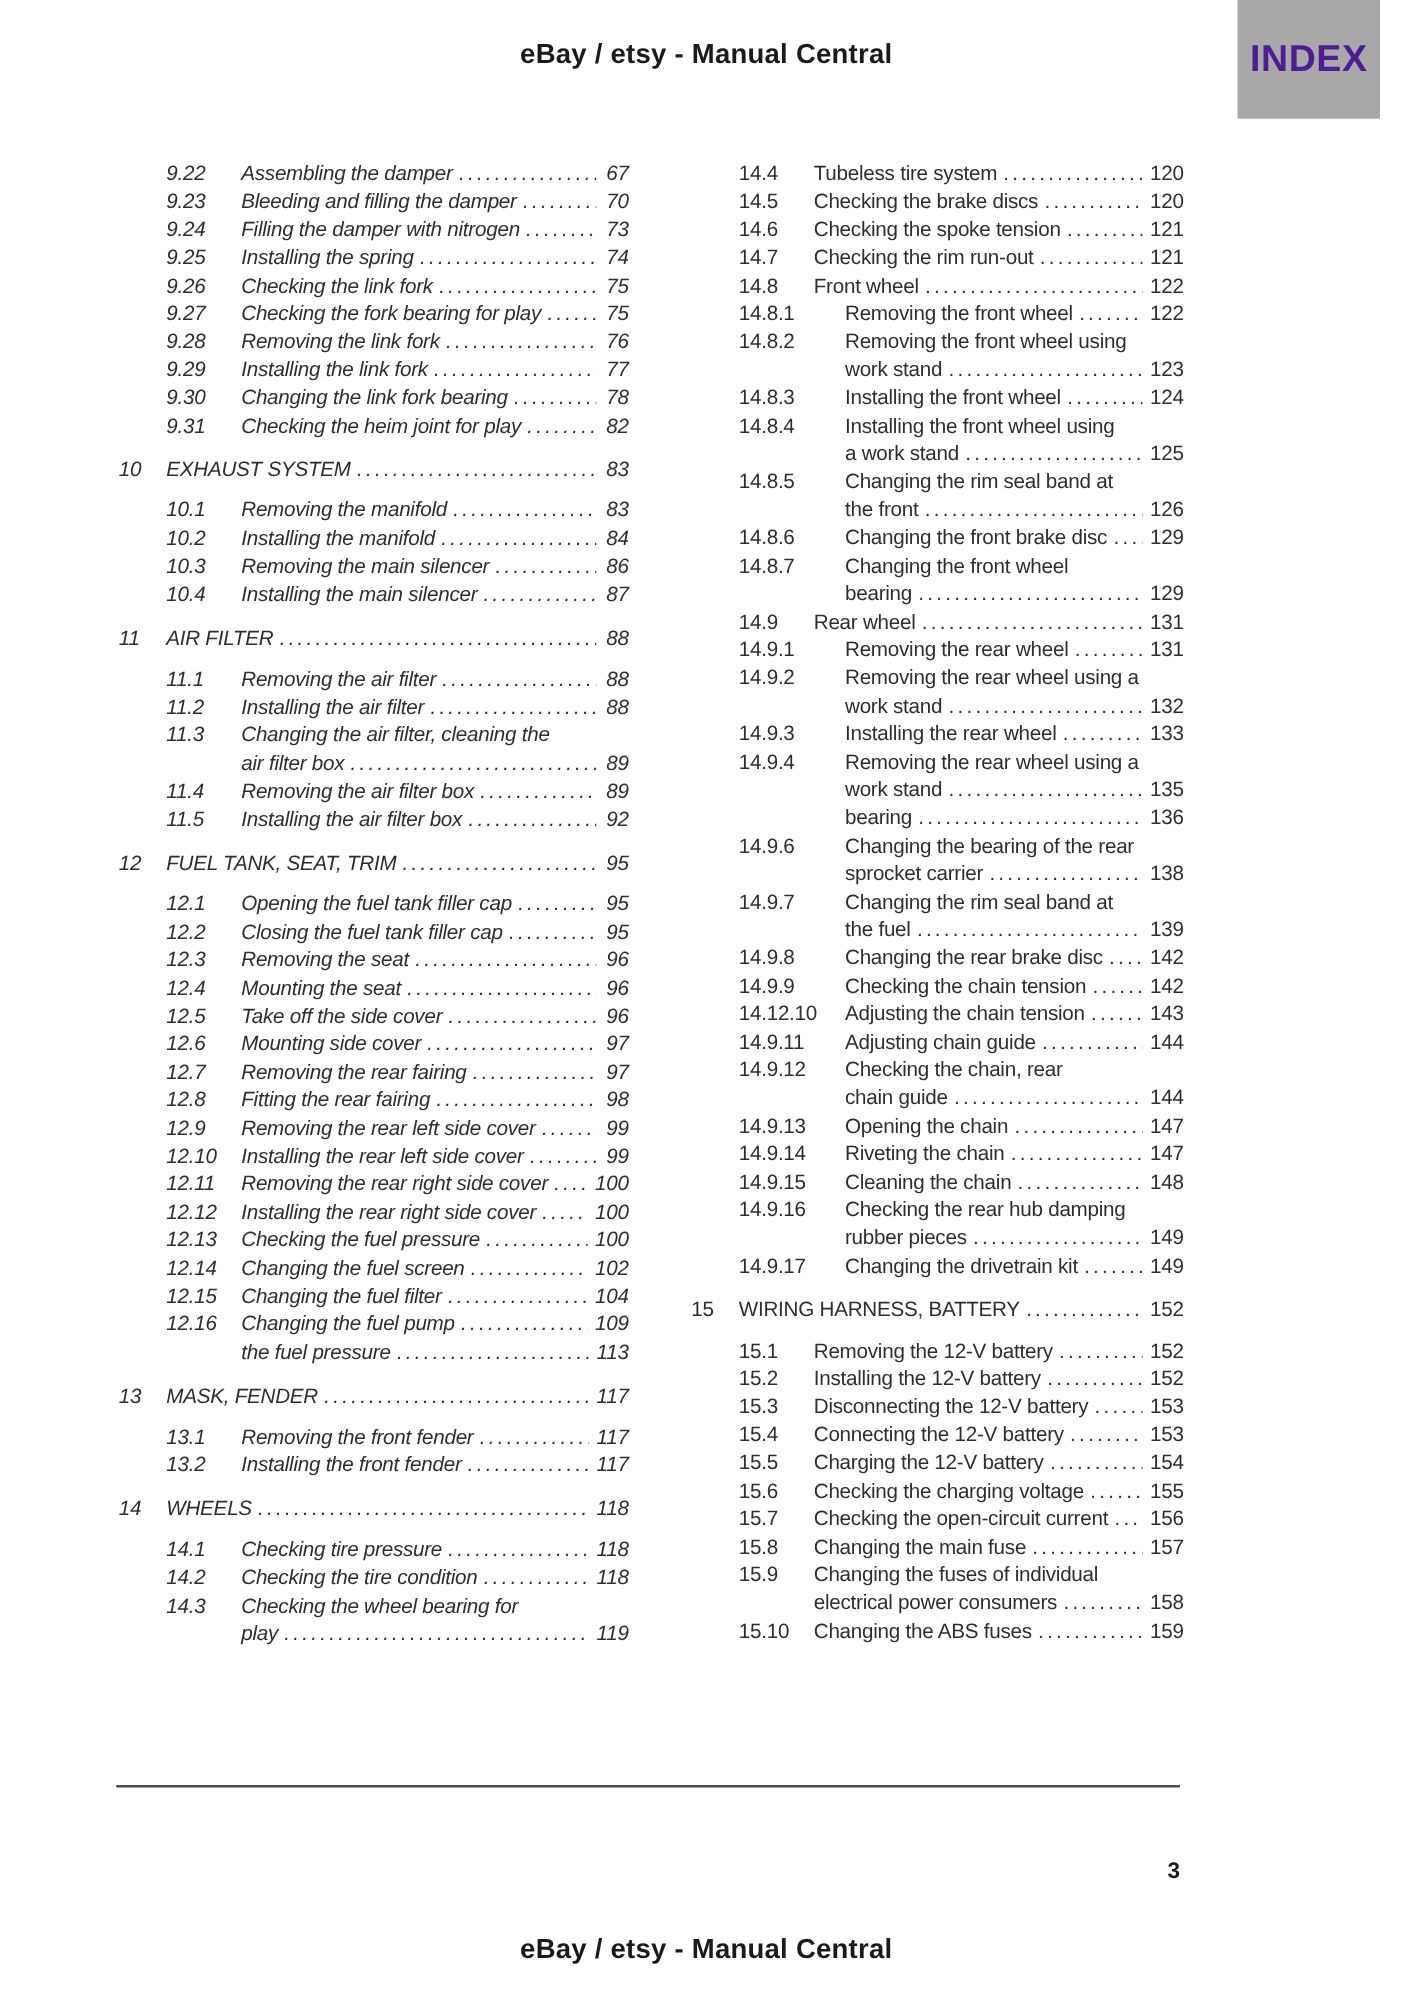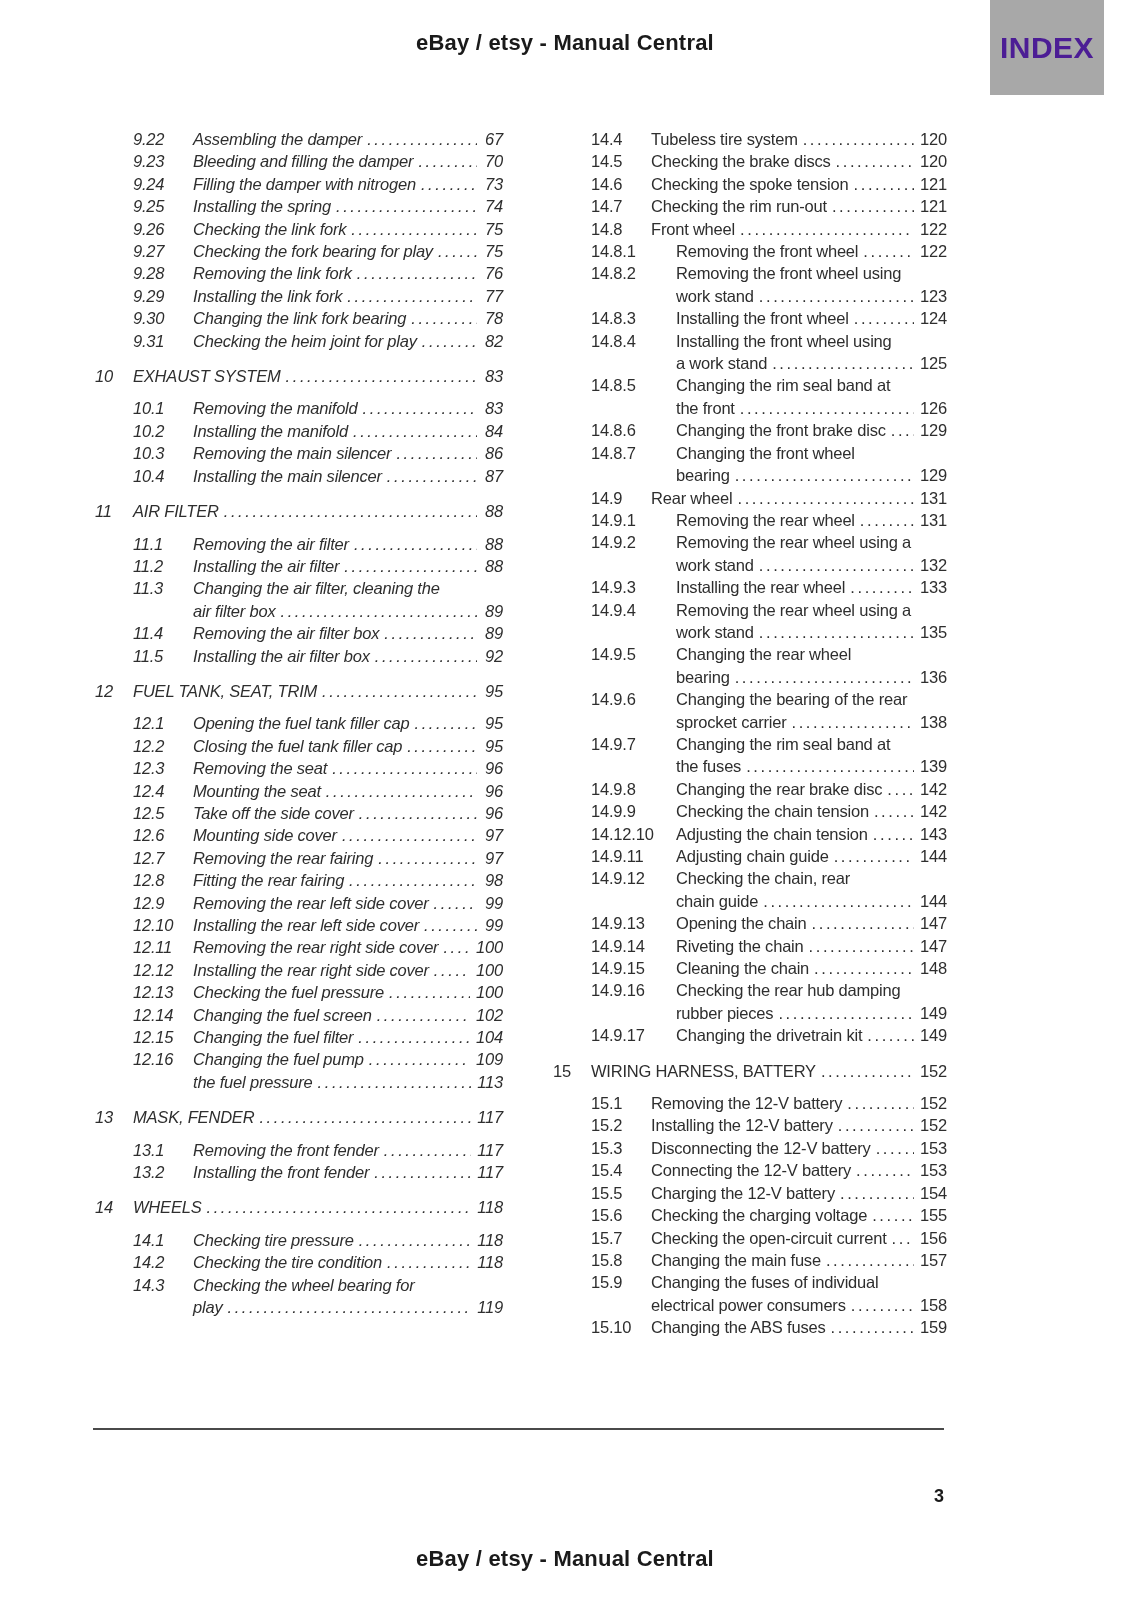--- a/index.html
+++ b/index.html
@@ -473,44 +473,40 @@
         </div>
         <div class="row subsub">
           <span class="num">14.9.4</span>
           <span class="txt">Removing the rear wheel using a</span>
         </div>
         <div class="row subsub cont">
           <span class="txt">work stand</span>
           <span class="dots">..............................................................................................................</span>
           <span class="pg">135</span>
         </div>
-        <div class="row subsub">
-          <span class="num">14.9.5</span>
-          <span class="txt">Changing the rear wheel</span>
-        </div>
         <div class="row subsub cont">
           <span class="txt">bearing</span>
           <span class="dots">..............................................................................................................</span>
           <span class="pg">136</span>
         </div>
         <div class="row subsub">
           <span class="num">14.9.6</span>
           <span class="txt">Changing the bearing of the rear</span>
         </div>
         <div class="row subsub cont">
           <span class="txt">sprocket carrier</span>
           <span class="dots">..............................................................................................................</span>
           <span class="pg">138</span>
         </div>
         <div class="row subsub">
           <span class="num">14.9.7</span>
           <span class="txt">Changing the rim seal band at</span>
         </div>
         <div class="row subsub cont">
-          <span class="txt">the fuses</span>
+          <span class="txt">the fuel</span>
           <span class="dots">..............................................................................................................</span>
           <span class="pg">139</span>
         </div>
         <div class="row subsub">
           <span class="num">14.9.8</span>
           <span class="txt">Changing the rear brake disc</span>
           <span class="dots">..............................................................................................................</span>
           <span class="pg">142</span>
         </div>
         <div class="row subsub">

